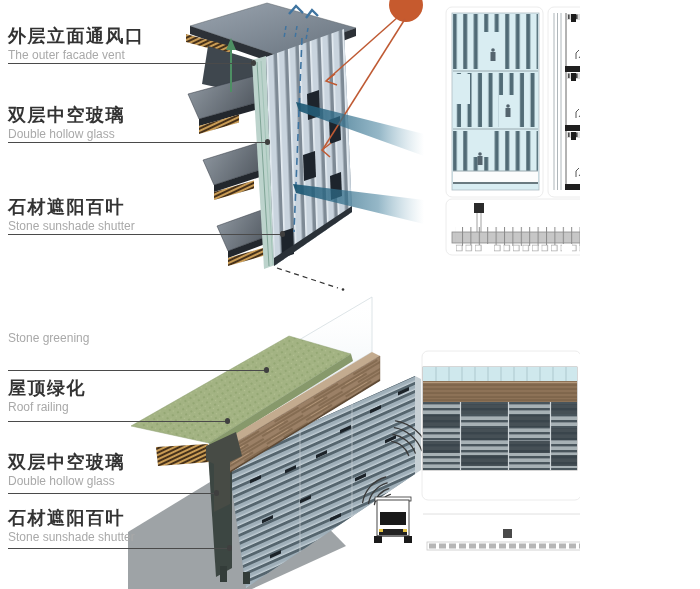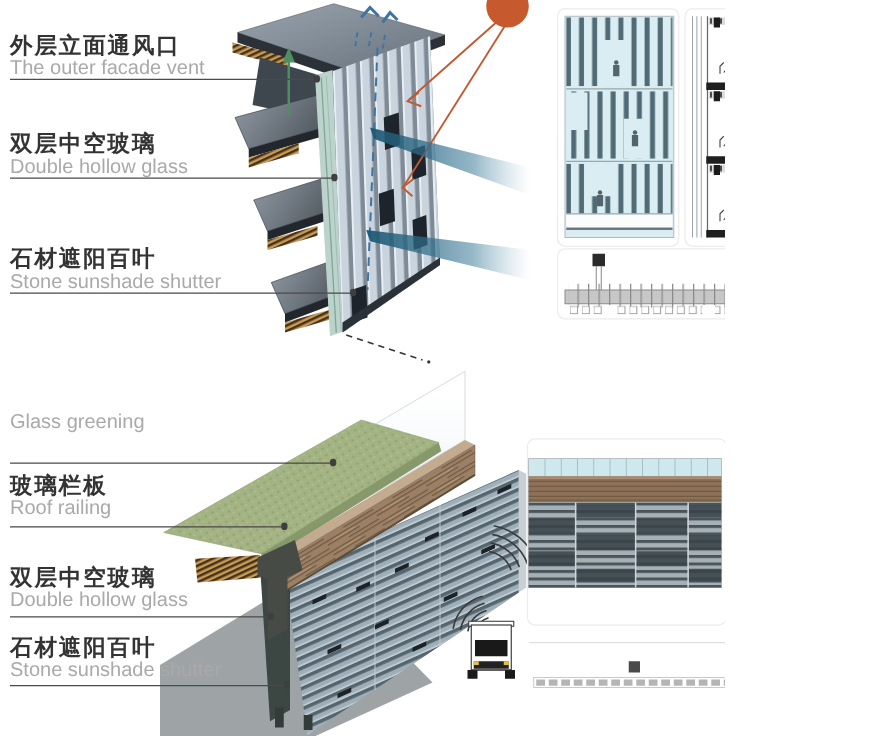--- a/index.html
+++ b/index.html
@@ -2,21 +2,21 @@
 <html><head>
 <meta charset="utf-8">
 <style>
   html,body{margin:0;padding:0;background:#fff;}
   .canvas{position:relative;width:580px;height:589px;background:#ffffff;overflow:hidden;
           font-family:Liberation Sans, sans-serif;}
   .canvas svg{position:absolute;left:0;top:0;}
   .label{position:absolute;left:8px;}
   .label .zh{font-size:18px;font-weight:bold;color:#333333;letter-spacing:1.5px;
              line-height:19px;white-space:nowrap;}
-  .label .en{font-size:16px;color:#a9a9a9;line-height:18px;white-space:nowrap;}
+  .label .en{font-size:12px;color:#a9a9a9;line-height:18px;white-space:nowrap;}
   .leader{position:absolute;left:8px;height:0;border-top:1.3px solid #4a4a4a;}
   .leader .dot{position:absolute;right:-2px;top:-3.6px;width:5.5px;height:5.5px;
                border-radius:50%;background:#3f3f3f;}
 </style>
 </head>
 <body>
 
 <div class="canvas">
 
 <svg width="700" height="589" viewBox="0 0 700 589">
@@ -376,28 +376,28 @@
 
 <div class="label" style="top:198px">
   <div class="zh">石材遮阳百叶</div>
   <div class="en">Stone sunshade shutter</div>
 </div>
 <div class="leader" style="top:234px;width:275px">
       <span class="dot"></span>
     </div>
 
 <div class="label" style="top:329px">
-  <div class="en">Glass greening</div>
+  <div class="en">Stone greening</div>
 </div>
 <div class="leader" style="top:370px;width:259px">
       <span class="dot"></span>
     </div>
 
 <div class="label" style="top:379px">
-  <div class="zh">玻璃栏板</div>
+  <div class="zh">屋顶绿化</div>
   <div class="en">Roof railing</div>
 </div>
 <div class="leader" style="top:421px;width:220px">
       <span class="dot"></span>
     </div>
 
 <div class="label" style="top:453px">
   <div class="zh">双层中空玻璃</div>
   <div class="en">Double hollow glass</div>
 </div>

